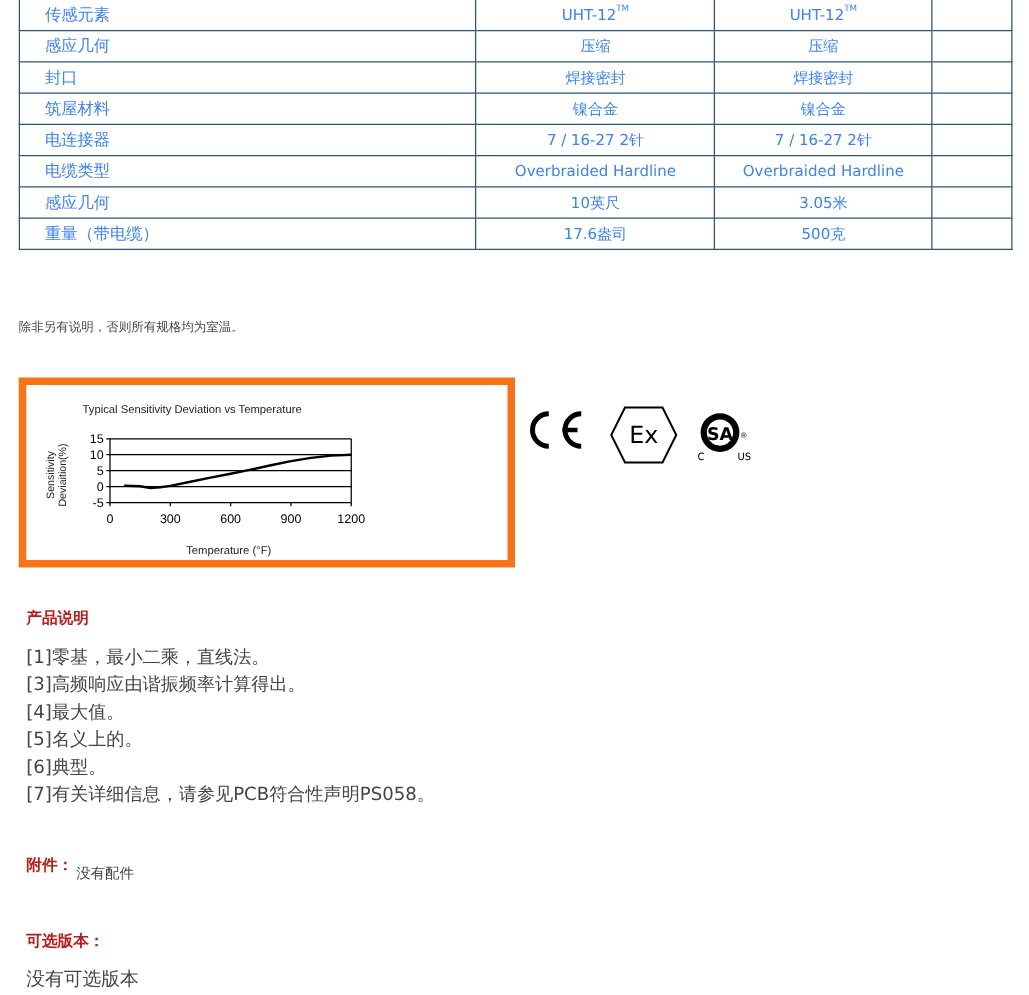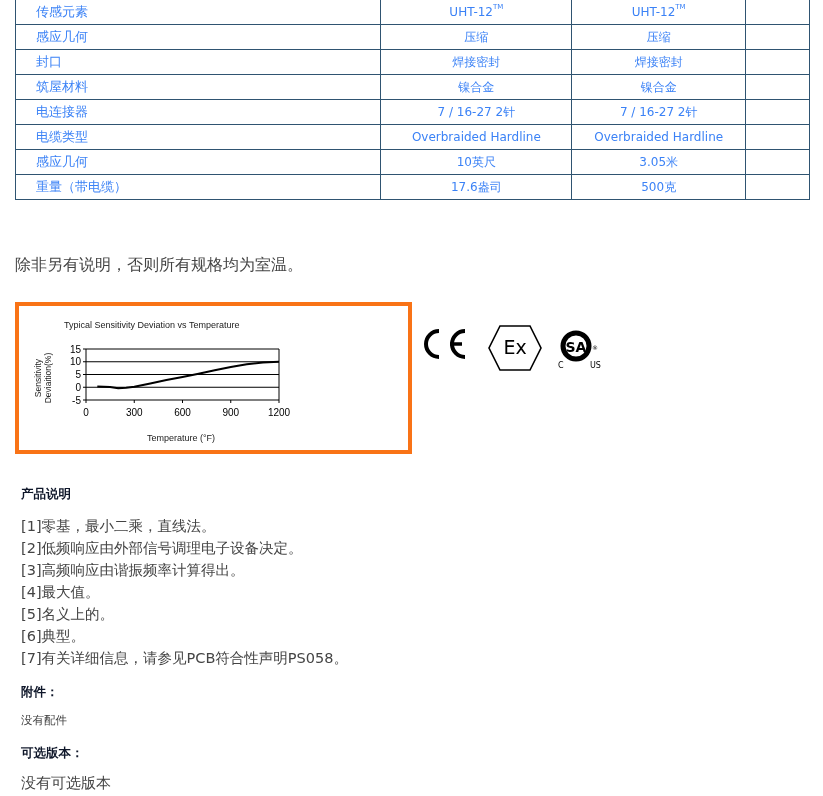--- a/index.html
+++ b/index.html
@@ -14,30 +14,30 @@
   }
   .spec-table td {
     border: 1px solid #2f5471; height: 25px; padding: 0 20px; white-space: nowrap;
   }
   .spec-table td.label { width: 366px; text-align: left; }
   .spec-table td.val1 { width: 191px; text-align: center; padding: 0; font-size: 12px; }
   .spec-table td.val2 { width: 174px; text-align: center; padding: 0; font-size: 12px; }
   .spec-table td.val3 { width: 64px; padding: 0; }
   .tm { font-size: 7px; vertical-align: super; position: relative; top: -2px; }
   .note {
-    position: absolute; left: 15px; top: 255px; font-size: 16px; color: #444;
+    position: absolute; left: 15px; top: 255px; font-size: 10px; color: #444;
   }
   .chart-box {
     position: absolute; left: 15px; top: 302px; width: 397px; height: 152px;
-    border: 4px solid #f97316; background: #fff;
+    border: 6px solid #f97316; background: #fff;
   }
   .chart-box svg { position: absolute; left: 0; top: 0; }
   .certs { position: absolute; left: 420px; top: 322px; width: 200px; height: 56px; }
   .section-head {
-    position: absolute; left: 21px; font-size: 12.5px; font-weight: bold; color: #0f172a;
+    position: absolute; left: 21px; font-size: 12.5px; font-weight: bold; color: #b91c1c;
   }
   .footnotes {
     position: absolute; left: 21px; top: 515px; font-size: 14.5px; line-height: 22px; color: #444;
   }
   .small-text { position: absolute; left: 21px; font-size: 11.5px; color: #444; }
   .large-text { position: absolute; left: 21px; font-size: 15px; color: #444; }
 </style>
 </head>
 <body>
 
@@ -157,25 +157,24 @@
       <text x="138" y="46" font-size="8" fill="#000">C</text>
       <text x="170" y="46" font-size="8" fill="#000">US</text>
     </g>
   </svg>
 </div>
 
 <div class="section-head" style="top:486px;">产品说明</div>
 
 <div class="footnotes">
   <div>[1]零基，最小二乘，直线法。</div>
-  <div>[2]低频响应由外部信号调理电子设备决定。</div>
   <div>[3]高频响应由谐振频率计算得出。</div>
   <div>[4]最大值。</div>
   <div>[5]名义上的。</div>
   <div>[6]典型。</div>
   <div>[7]有关详细信息，请参见PCB符合性声明PS058。</div>
 </div>
 
 <div class="section-head" style="top:684px;">附件：</div>
-<div class="small-text" style="top:713px;">没有配件</div>
+<div class="small-text" style="top:691px;margin-left:40px;">没有配件</div>
 
 <div class="section-head" style="top:745px;">可选版本：</div>
 <div class="large-text" style="top:774px;">没有可选版本</div>
 
 </body></html>

